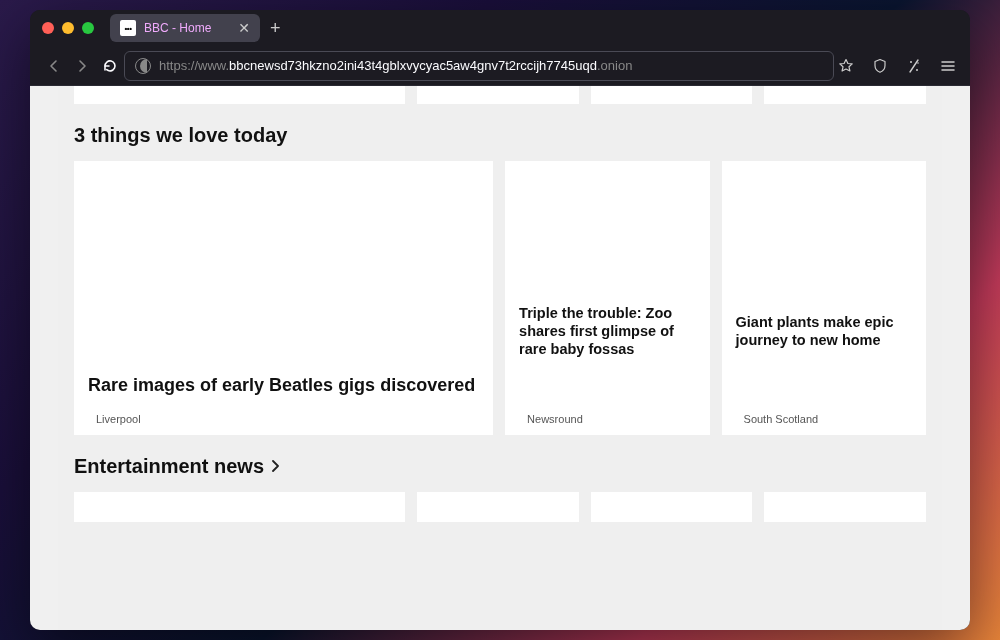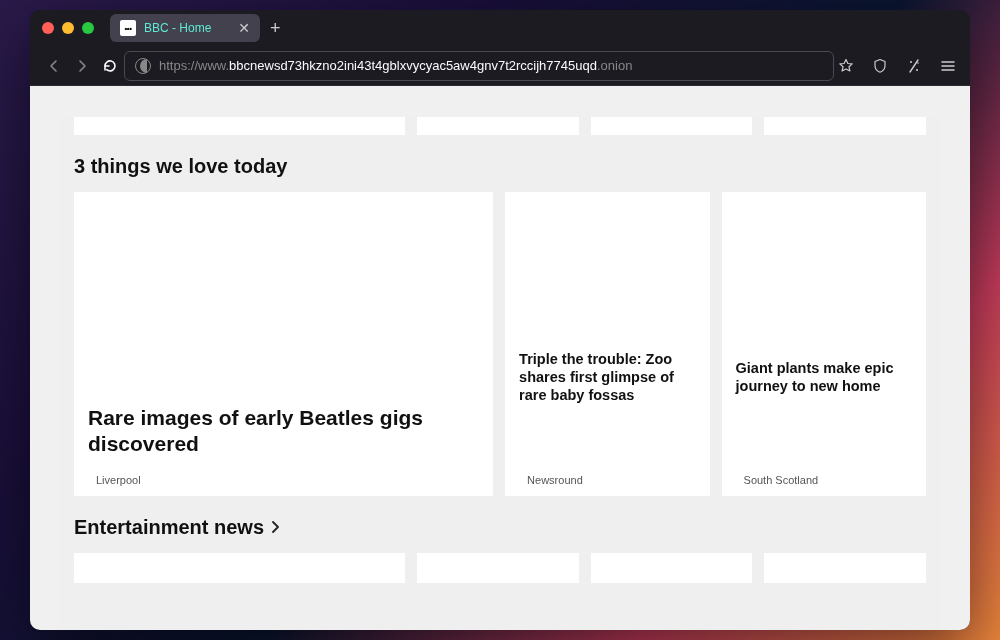--- a/index.html
+++ b/index.html
@@ -44,21 +44,21 @@
   padding: 6px 10px;
   gap: 8px;
   min-width: 150px;
   height: 28px;
 }
 .tab-favicon {
   width: 16px; height: 16px; background: #fff; border-radius: 2px;
   display: flex; align-items: center; justify-content: center;
   font-size: 8px; color: #000; font-weight: bold; letter-spacing: -0.5px;
 }
-.tab-title { color: #5eead4; font-size: 12px; flex: 1; }
+.tab-title { color: #f0abfc; font-size: 12px; flex: 1; }
 .tab-close { color: #ccc; font-size: 14px; cursor: pointer; line-height: 1; }
 .new-tab { color: #ccc; font-size: 18px; margin-left: 10px; cursor:pointer; }
 .toolbar {
   height: 40px;
   background: #1c1b22;
   display: flex;
   align-items: center;
   padding: 0 10px;
   gap: 0;
   border-bottom: 1px solid #2a2a33;
@@ -97,21 +97,20 @@
   position: relative;
 }
 .page {
   position: absolute;
   left: 28px;
   right: 28px;
   top: 0;
   bottom: 0;
   background: #efefef;
   padding: 0 16px;
-  margin-top: 31px;
 }
 .prev-row { display: flex; gap: 12px; height: 18px; }
 .prev-row .pcard { flex: 1; background: #fff; }
 .prev-row .pcard.big { flex: 2.05; }
 .section-title {
   font-size: 20px;
   font-weight: 700;
   color: #111;
   margin: 20px 0 14px 0;
   display: flex;
@@ -126,21 +125,21 @@
   flex-direction: column;
   cursor: pointer;
 }
 .card.hero { flex: 2.05; }
 .card.side { flex: 1; }
 .card-img { width: 100%; background: #fff; }
 .hero .card-img { height: 203px; }
 .side .card-img { height: 95px; }
 .card-body { padding: 10px 14px 10px 14px; flex: 1; display:flex; flex-direction:column;justify-content:center; }
 .card-title { font-weight: 700; color: #111; line-height: 1.25; }
-.hero .card-title { font-size: 21px; }
+.hero .card-title { font-size: 18px; }
 .side .card-title { font-size: 14.5px; }
 .card-cat { font-size: 11px; color: #555; margin-top: auto; padding: 6px 14px 10px 14px; }
 .hero .card-cat, .side .card-cat { padding-left: 22px; }
 .next-row { display:flex; gap:12px; margin-top: 12px; }
 .next-row .ncard { background:#fff; flex:1; height: 30px; }
 .next-row .ncard.big { flex: 2.05; }
 svg { display: block; }
 </style>
 </head>
 <body>

